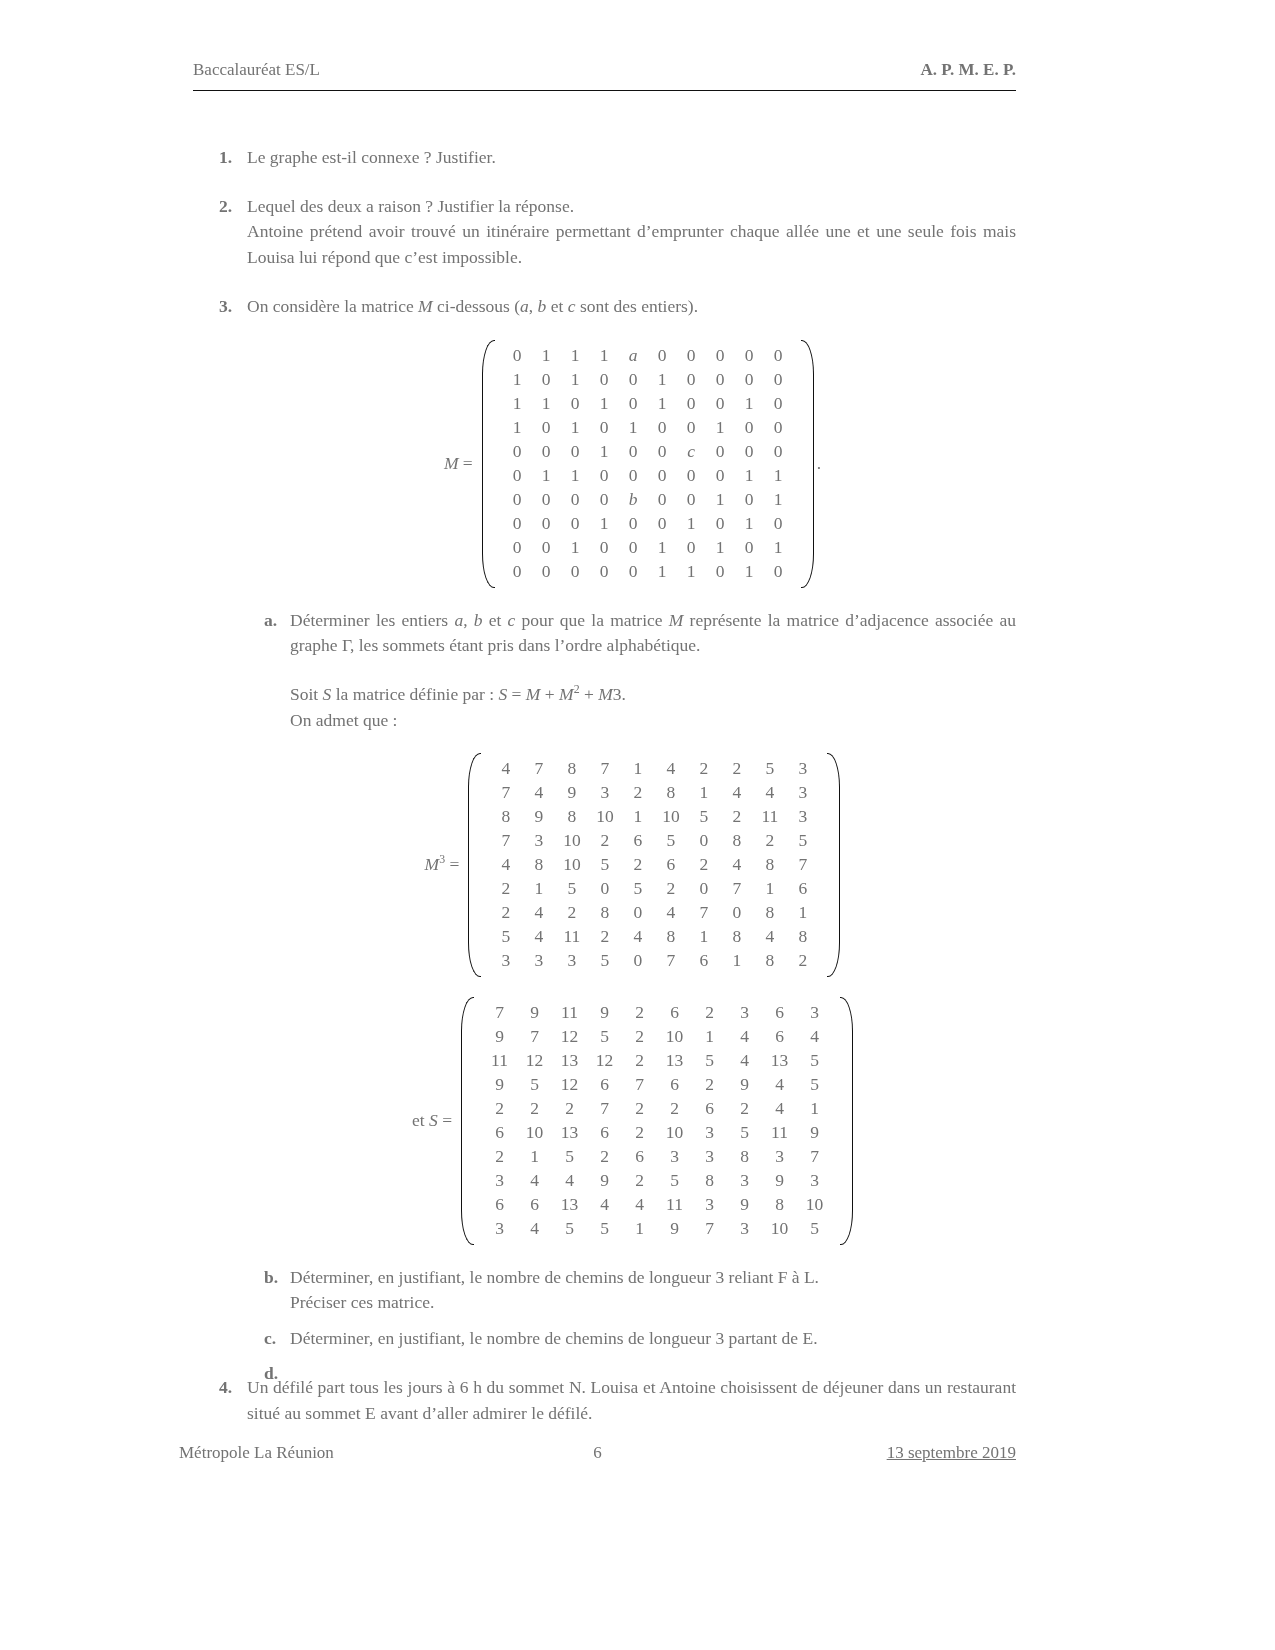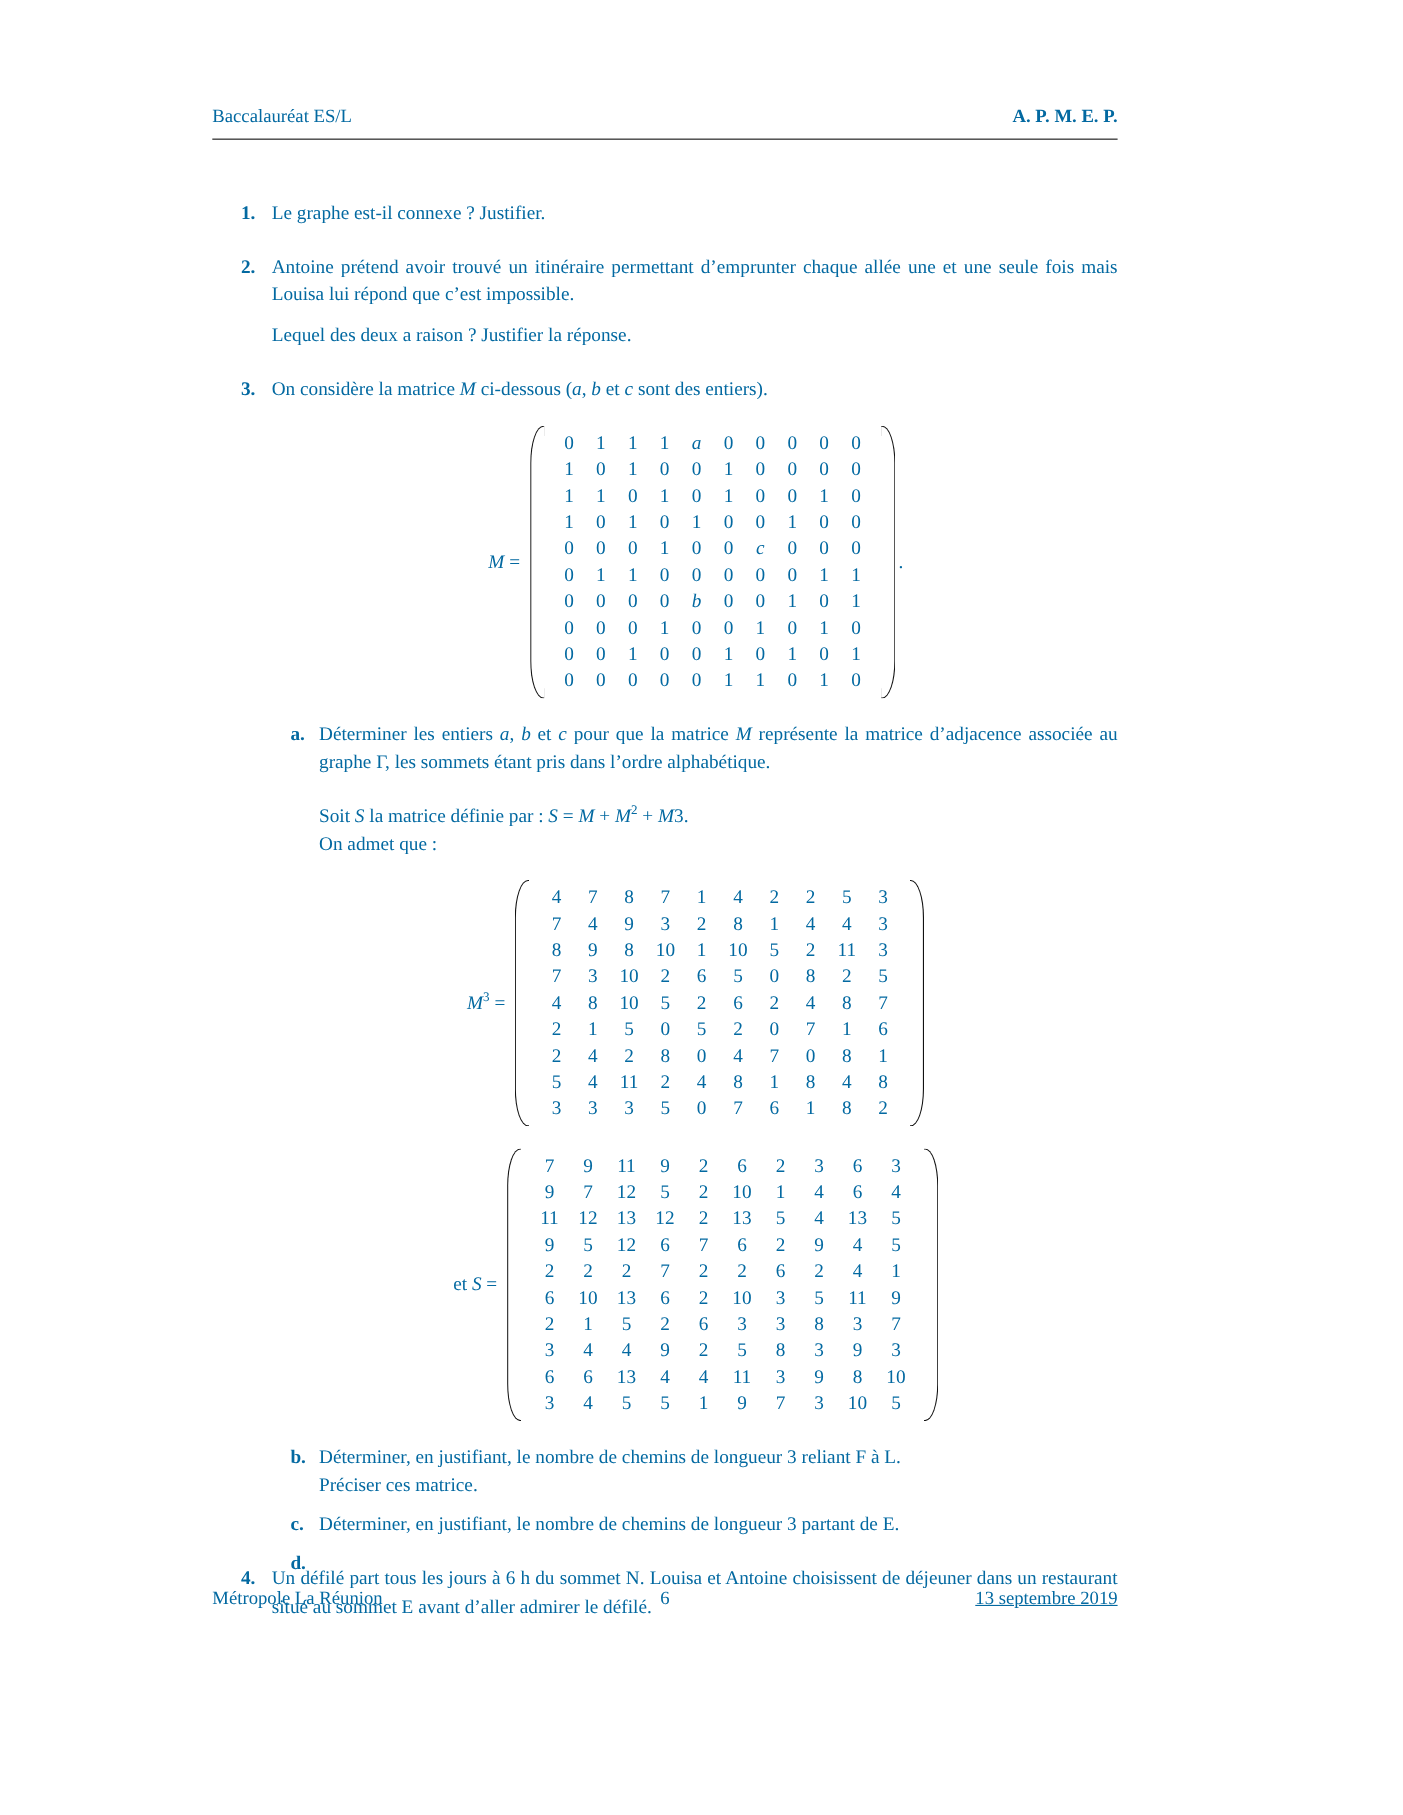--- a/index.html
+++ b/index.html
@@ -1,24 +1,24 @@
 <!DOCTYPE html>
 <html><head>
 <meta charset="utf-8">
 <style>
   html,body { margin:0; padding:0; background:#ffffff; }
   .page {
     position: relative;
     width: 1275px; height: 1648px;
     box-sizing: border-box;
-    padding: 94px 259px 0 193px;
+    padding: 58px 259px 0 193px;
     background: #ffffff;
     font-family: "Liberation Serif", "DejaVu Serif", serif;
     font-size: 17.5px;
-    color: #0369a1;
+    color: #737373;
     line-height: 1.45;
     overflow: hidden;
   }
   .b { font-weight: bold; text-align: center; }
   .it { font-style: italic; }
   sup { font-size: 0.68em; line-height: 0; }
 
   .header {
     display: flex; justify-content: space-between; align-items: baseline;
     border-bottom: 1.6px solid #111;
@@ -56,21 +56,21 @@
   .mbody { padding: 4px 8px; display: flex; flex-direction: column; justify-content: center; }
   .mrow { display: flex; height: 24px; align-items: center; }
   .mcell { display: inline-block; text-align: center; }
   .m1 .mcell { width: 29px; }
   .m2 .mcell { width: 33px; }
   .m3 .mcell { width: 35px; }
   .mcell.var { font-style: italic; }
 
   .footer {
     position: absolute;
-    left: 193px; right: 259px; top: 1441px;
+    left: 179px; right: 259px; top: 1441px;
     display: flex; align-items: baseline;
     font-size: 17px;
   }
   .footer .fl { flex: 1; text-align: left; }
   .footer .fc { flex: 1; text-align: center; }
   .footer .fr { flex: 1; text-align: right; text-decoration: underline; }
 </style>
 </head>
 <body>
 
@@ -81,22 +81,22 @@
     <span class="b">A. P. M. E. P.</span>
   </div>
 
   <div class="item mt-first">
     <span class="qnum b">1.</span>
     <p class="ptext">Le graphe est-il connexe ? Justifier.</p>
   </div>
 
   <div class="item mt-item">
     <span class="qnum b">2.</span>
+    <p class="ptext mt-par">Lequel des deux a raison ? Justifier la réponse.</p>
     <p class="ptext">Antoine prétend avoir trouvé un itinéraire permettant d’emprunter chaque allée une et une seule fois mais Louisa lui répond que c’est impossible.</p>
-    <p class="ptext mt-par">Lequel des deux a raison ? Justifier la réponse.</p>
   </div>
 
   <div class="item mt-item">
     <span class="qnum b">3.</span>
     <p class="ptext"><span>On considère la matrice </span><span class="it">M</span><span> ci-dessous (</span><span class="it">a</span><span>, </span><span class="it">b</span><span> et </span><span class="it">c</span><span> sont des entiers).</span></p>
   </div>
 
   <div class="mwrap">
     <div class="mlabel"><span class="it">M</span><span> =</span></div>
     <div class="matrix">

